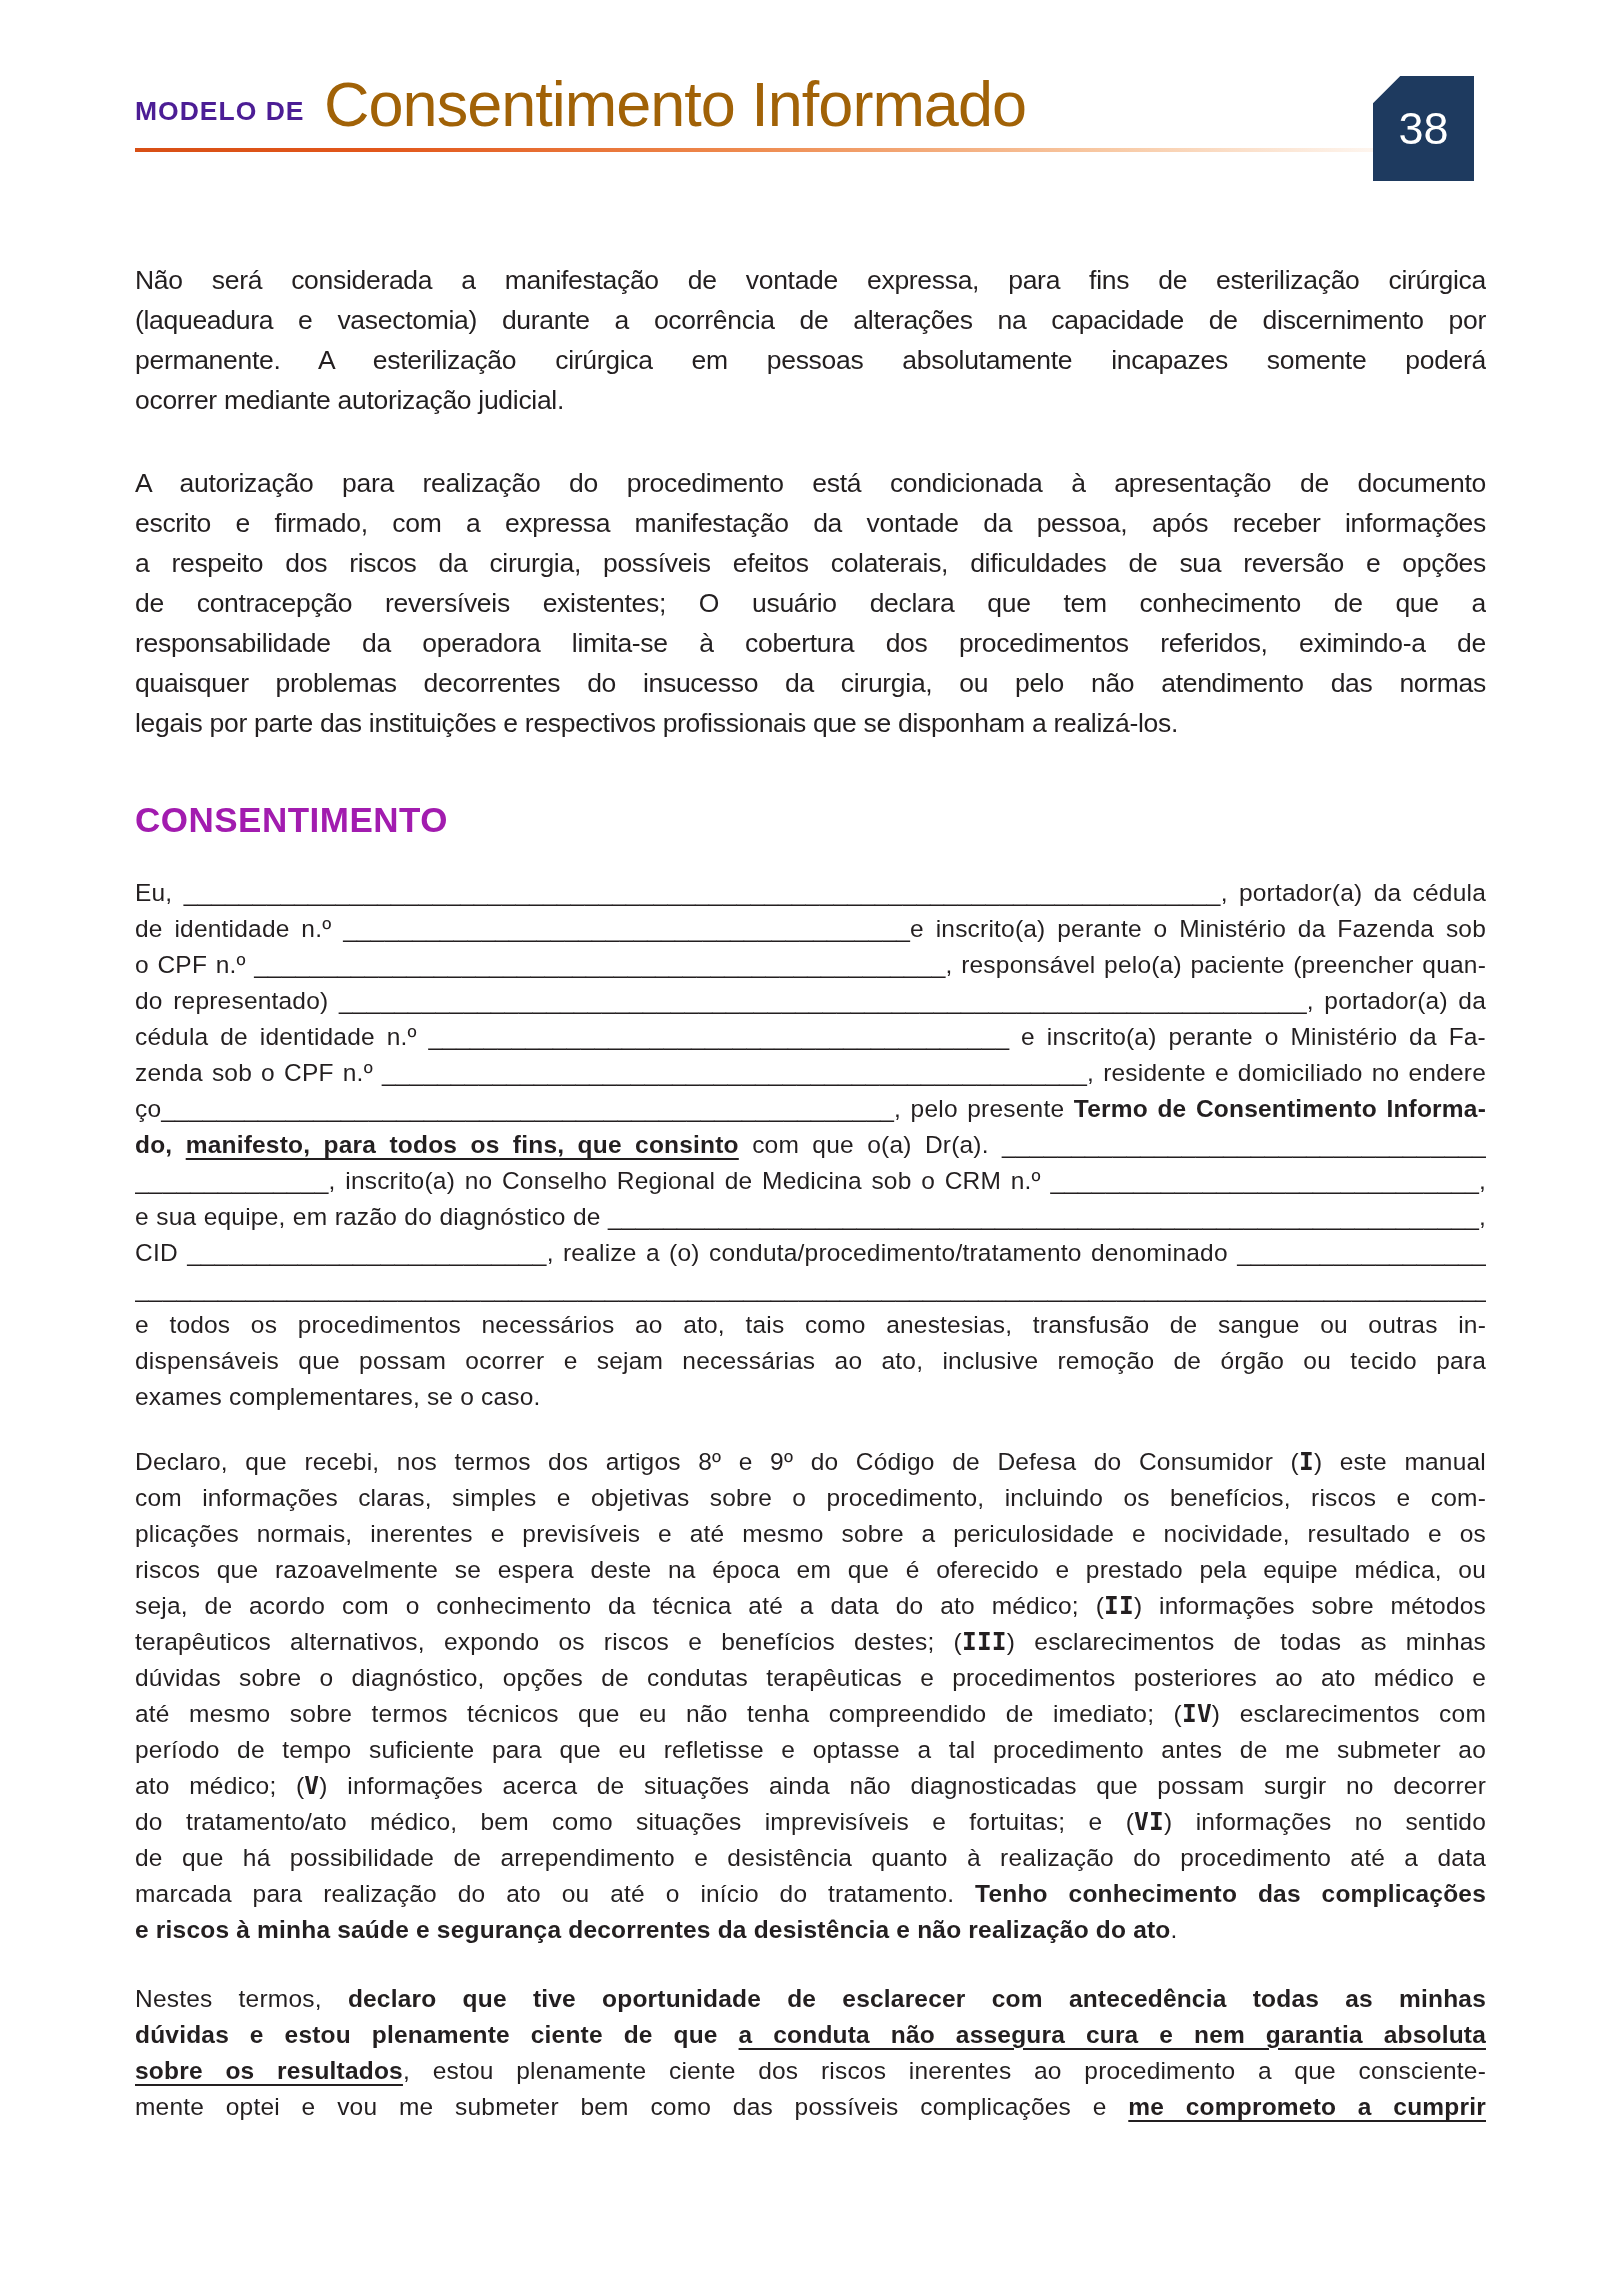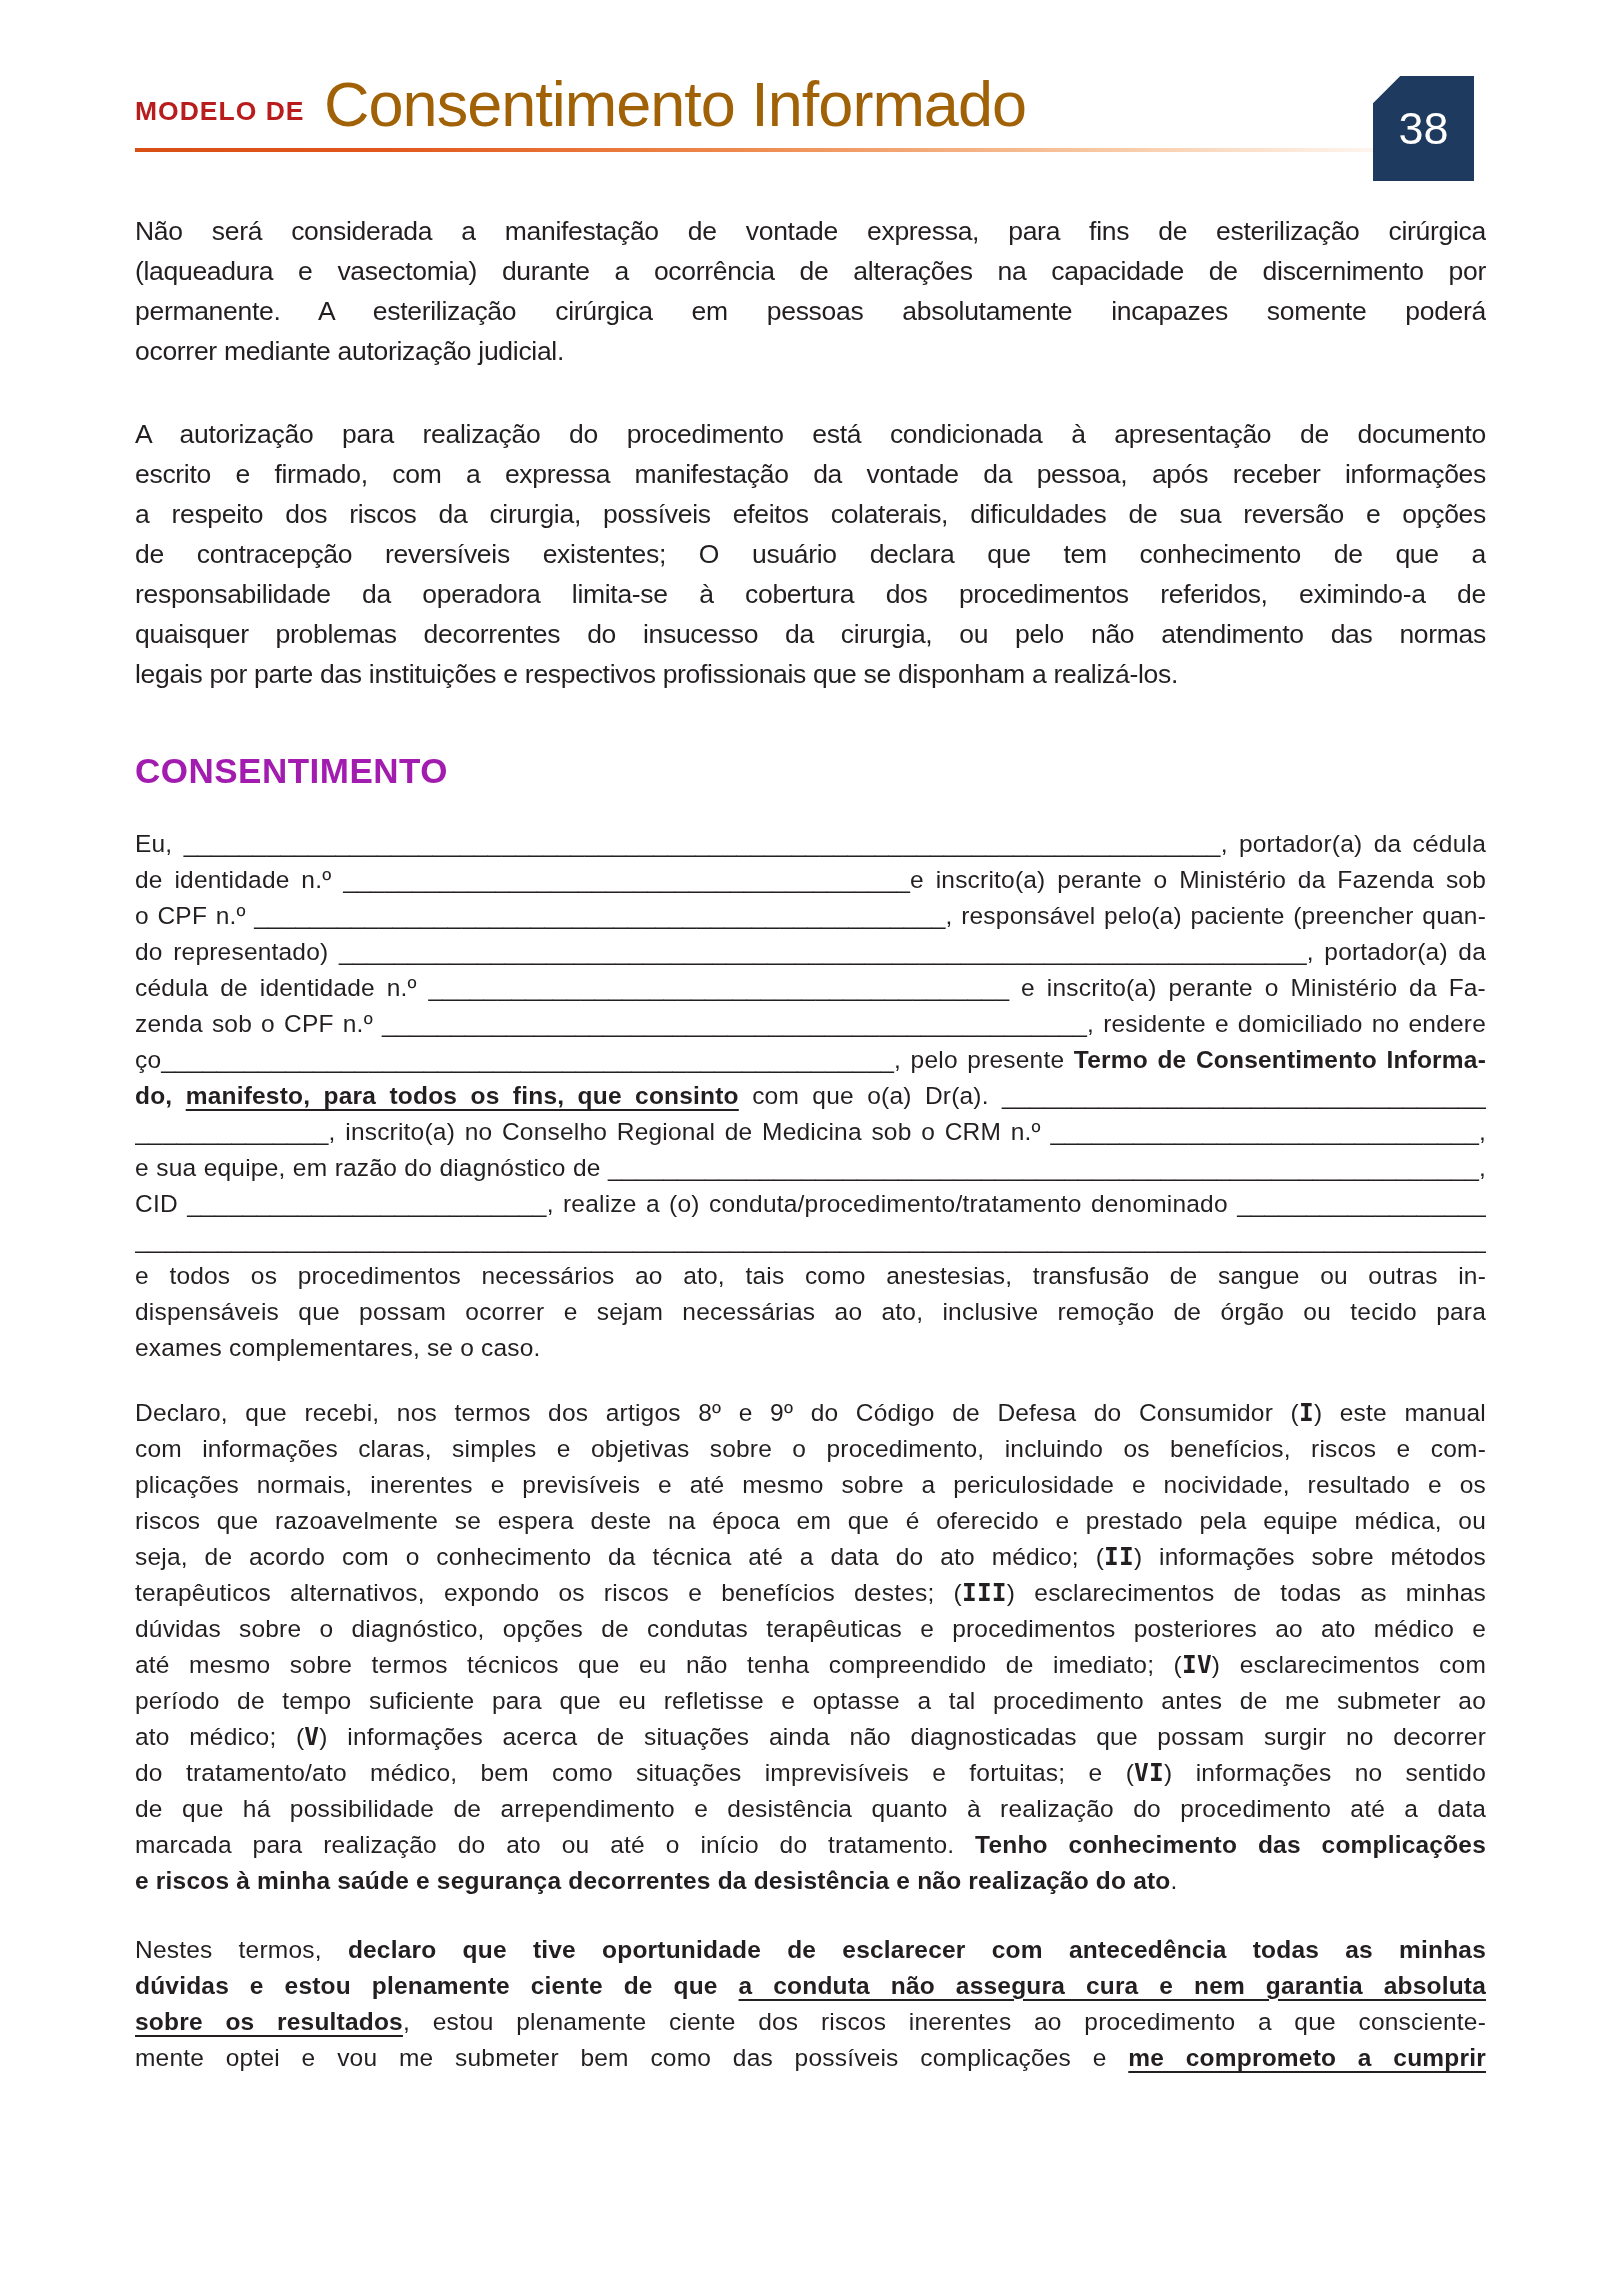--- a/index.html
+++ b/index.html
@@ -18,21 +18,21 @@
     position:relative;
     padding-top:73px;
     display:flex;
     align-items:flex-end;
     gap:19.6px;
   }
   .kicker{
     font-size:26.5px;
     font-weight:700;
     letter-spacing:1px;
-    color:#b91c1c;
+    color:#4c1d95;
     padding-bottom:8.8px;
     white-space:nowrap;
   }
   .doc-title{
     font-size:63px;
     font-weight:300;
     letter-spacing:-1px;
     color:#a16207;
     line-height:1;
     white-space:nowrap;
@@ -72,21 +72,21 @@
     line-height:var(--lh);
     text-align:justify;
     text-align-last:justify;
     overflow:hidden;
     white-space:pre-wrap;
   }
   .line.noj{text-align-last:left;}
   .line span.b{font-weight:700;}
   .line span.u{text-decoration:underline;text-decoration-thickness:2px;text-underline-offset:4.9px;}
   .line span.m{font-family:"DejaVu Sans Mono",monospace;font-weight:700;}
-  #sec-p1{margin-top:59px;}
+  #sec-p1{margin-top:108px;}
   #sec-p2{margin-top:43px;}
   .consent-heading{
     margin-top:57px;
     font-size:35px;
     font-weight:600;
     letter-spacing:0.5px;
     color:#a21caf;
   }
   #sec-form{margin-top:35px;}
   #sec-declaro{margin-top:29px;}

